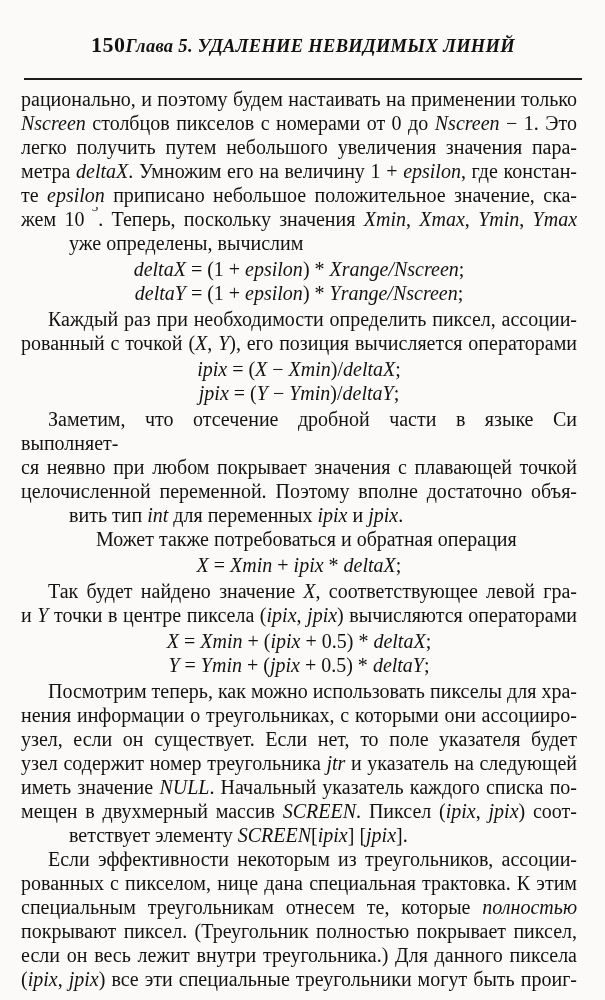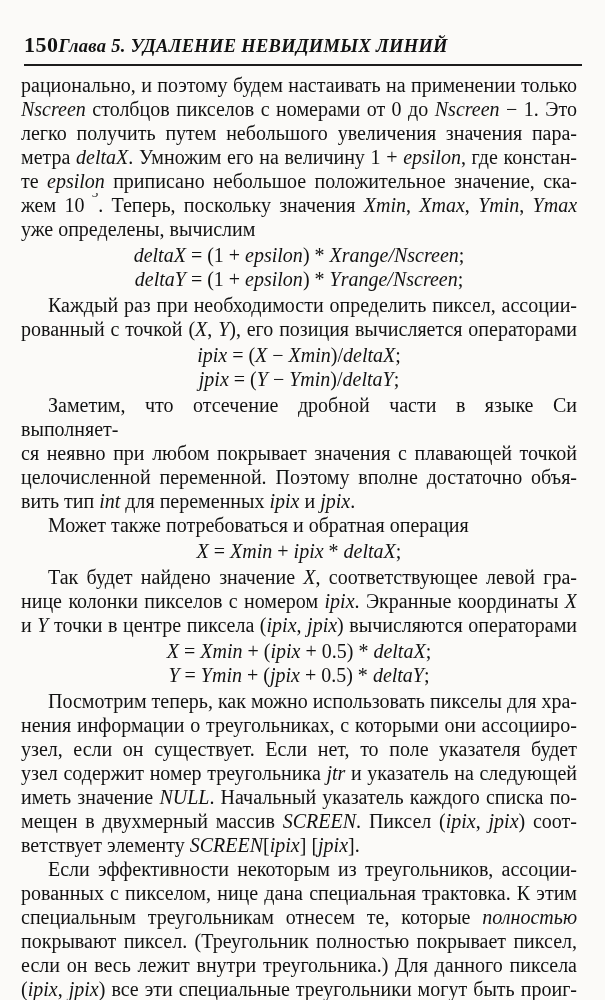--- a/index.html
+++ b/index.html
@@ -12,25 +12,25 @@
     width: 605px;
     height: 1000px;
     margin: 0 auto;
     background: #fbfaf8;
     color: #121212;
     overflow: hidden;
     box-sizing: border-box;
   }
   .running-head {
     display: flex;
-    justify-content: flex-start;
+    justify-content: center;
     align-items: baseline;
     margin: 32px 23px 0 24px;
     border-bottom: 2.5px solid #1c1c1c;
-    padding-bottom: 6px;
+    padding-bottom: 20px;
   }
   .pageno {
     font-size: 22px;
     font-weight: bold;
     letter-spacing: 0.5px;
   }
   .chapter {
     font-size: 18.5px;
     font-style: italic;
     font-weight: bold;
@@ -48,20 +48,21 @@
   .block.formula { margin: 2px 0; }
   .line {
     text-align: justify;
     text-align-last: justify;
     overflow: hidden;
     white-space: normal;
   }
   .line.lastline {
     text-align: left;
     text-align-last: left;
+    margin-left: 48px;
   }
   .line.indent { text-indent: 27px; }
   .formula .line {
     text-align: center;
     text-align-last: center;
   }
   .it { font-style: italic; }
   sup.sp {
     font-size: 13px;
     line-height: 0;
@@ -107,21 +108,20 @@
         <div class="line lastline"><span>вить тип </span><span class="it">int</span><span> для переменных </span><span class="it">ipix</span><span> и </span><span class="it">jpix</span><span>.</span></div>
       </div>
       <div class="block paragraph">
         <div class="line lastline indent"><span>Может также потребоваться и обратная операция</span></div>
       </div>
       <div class="block formula">
         <div class="line"><span class="it">X</span><span> = </span><span class="it">Xmin</span><span> + </span><span class="it">ipix</span><span> * </span><span class="it">deltaX</span><span>;</span></div>
       </div>
       <div class="block paragraph">
         <div class="line indent"><span>Так будет найдено значение </span><span class="it">X</span><span>, соответствующее левой гра-</span></div>
-        <div class="line"><span>нице колонки пикселов с номером </span><span class="it">ipix</span><span>. Экранные координаты </span><span class="it">X</span></div>
         <div class="line"><span>и </span><span class="it">Y</span><span> точки в центре пиксела (</span><span class="it">ipix</span><span>, </span><span class="it">jpix</span><span>) вычисляются операторами</span></div>
       </div>
       <div class="block formula">
         <div class="line"><span class="it">X</span><span> = </span><span class="it">Xmin</span><span> + (</span><span class="it">ipix</span><span> + 0.5) * </span><span class="it">deltaX</span><span>;</span></div>
         <div class="line"><span class="it">Y</span><span> = </span><span class="it">Ymin</span><span> + (</span><span class="it">jpix</span><span> + 0.5) * </span><span class="it">deltaY</span><span>;</span></div>
       </div>
       <div class="block paragraph">
         <div class="line indent"><span>Посмотрим теперь, как можно использовать пикселы для хра-</span></div>
         <div class="line"><span>нения информации о треугольниках, с которыми они ассоцииро-</span></div>
         <div class="line"><span>узел, если он существует. Если нет, то поле указателя будет</span></div>

